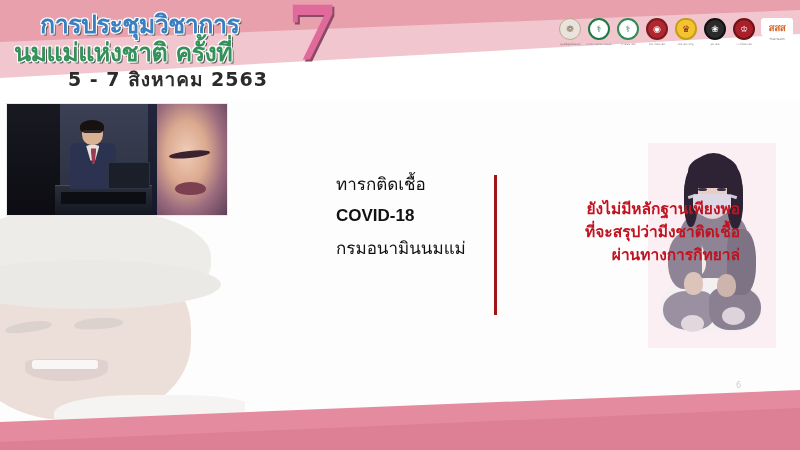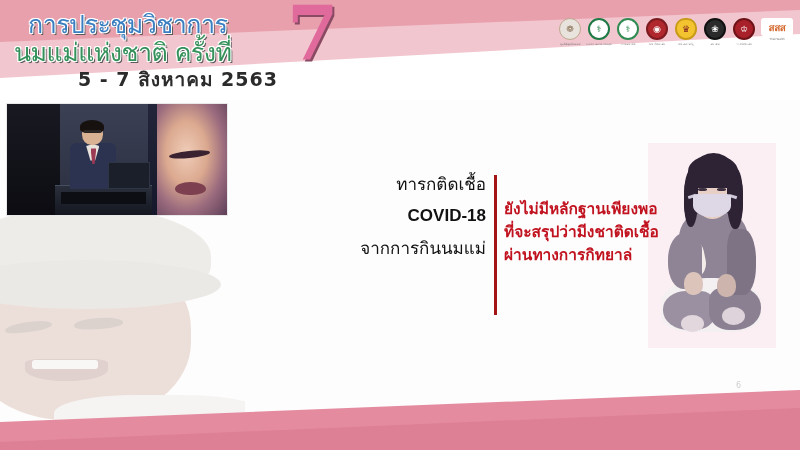--- a/index.html
+++ b/index.html
@@ -27,35 +27,35 @@
   .band-white {
     position:absolute; left:0; top:0; width:100%; height:100px;
     background:#ffffff;
     clip-path:polygon(0 78px, 100% 34px, 100% 100%, 0 100%);
     z-index:2;
   }
 
   
   .title-wrap { position:absolute; left:0; top:0; width:300px; z-index:6; }
   .t-line1 {
-    position:absolute; left:28px; top:4px;
-    font-size:25px; font-weight:normal; color:#3a7fc1;
+    position:absolute; left:40px; top:4px;
+    font-size:25px; font-weight:bold; color:#3a7fc1;
     text-shadow:-1px -1px 0 #fff, 1px -1px 0 #fff, -1px 1px 0 #fff,
                 1px 1px 0 #fff, 2px 2px 0 #5a5a5a;
     letter-spacing:-0.5px; white-space:nowrap;
   }
   .t-line2 {
     position:absolute; left:14px; top:32px;
-    font-size:25px; font-weight:normal; color:#35915a;
+    font-size:25px; font-weight:bold; color:#35915a;
     text-shadow:-1px -1px 0 #fff, 1px -1px 0 #fff, -1px 1px 0 #fff,
                 1px 1px 0 #fff, 2px 2px 0 #5a5a5a;
     letter-spacing:-0.5px; white-space:nowrap;
   }
   .t-date {
-    position:absolute; left:78px; top:64px;
+    position:absolute; left:68px; top:64px;
     font-size:19px; font-weight:bold; color:#2b2b2b;
     letter-spacing:1px; white-space:nowrap;
   }
   .big-seven {
     position:absolute; left:287px; top:-4px; z-index:5;
     font-size:74px; font-weight:bold; color:#e06a9b;
     font-family:"DejaVu Serif","Liberation Serif",serif;
     text-shadow:2px 2px 0 #8a4a63;
     line-height:1;
   }
@@ -160,34 +160,34 @@
     background:#8e7265; border-radius:50% 50% 40% 40%; transform:rotate(-4deg); }
   .pb-mouth { position:absolute; left:10%; top:70%; width:34%; height:11%;
     background:#9e6e66; border-radius:18% 18% 50% 50%; }
   .pb-teeth { position:absolute; left:13%; top:70.5%; width:27%; height:4.5%;
     background:#f3ece6; border-radius:3px; }
   .pb-shirt { position:absolute; left:22%; top:88%; width:86%; height:22%;
     background:#e7e2db; border-radius:40% 40% 0 0; }
 
   
   .q-block {
-    position:absolute; left:318px; top:168px; width:168px; z-index:5;
-    text-align:right; color:#111;
+    position:absolute; left:336px; top:168px; width:168px; z-index:5;
+    text-align:left; color:#111;
   }
   .q-line { font-size:17px; line-height:32px; white-space:nowrap; }
   .q-line.en { font-family:"Liberation Sans",sans-serif; font-size:17px; font-weight:600; }
 
   .divider {
     position:absolute; left:494px; top:175px; width:3px; height:140px;
     background:#a31414; z-index:5;
   }
 
   .a-block {
     position:absolute; left:504px; top:198px; width:236px; z-index:6;
-    text-align:left; color:#c1121f;
+    text-align:right; color:#c1121f;
   }
   .a-line { font-size:15.5px; line-height:23px; white-space:nowrap; font-weight:600; }
 
   
   .illus {
     position:absolute; left:648px; top:143px; width:128px; height:205px;
     z-index:4; background:#fbeff3; overflow:hidden;
   }
   .il-hair-back { position:absolute; left:28%; top:5%; width:46%; height:40%;
     background:#2e2335; border-radius:50% 50% 38% 38%; }
@@ -326,21 +326,21 @@
     <div class="pb-eyeL"></div>
     <div class="pb-eyeR"></div>
     <div class="pb-mouth"></div>
     <div class="pb-teeth"></div>
     <div class="pb-shirt"></div>
   </div>
 
   <div class="q-block">
     <div class="q-line">ทารกติดเชื้อ</div>
     <div class="q-line en">COVID-18</div>
-    <div class="q-line">จากการกินนมแม่</div>
+    <div class="q-line">กรมอนามินนมแม่</div>
   </div>
 
   <div class="divider"></div>
 
   <div class="a-block">
     <div class="a-line">ยังไม่มีหลักฐานเพียงพอ</div>
     <div class="a-line">ที่จะสรุปว่ามีงชาติดเชื้อ</div>
     <div class="a-line">ผ่านทางการกิทยาล่</div>
   </div>
 

